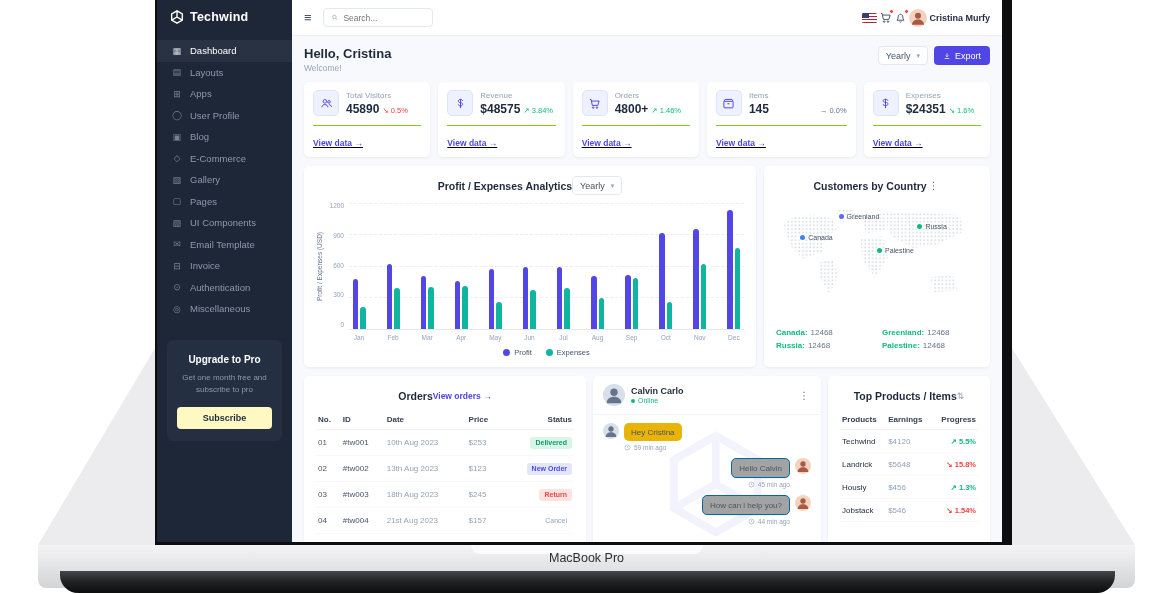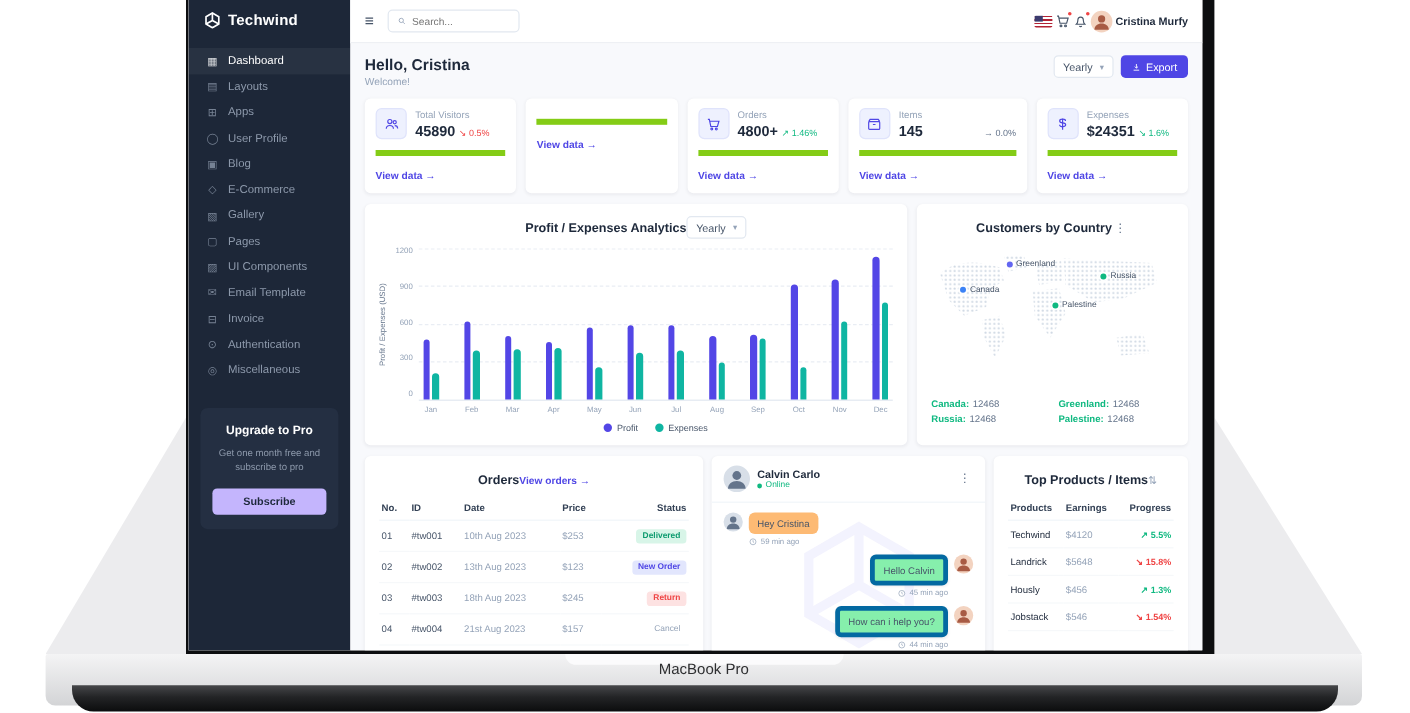--- a/index.html
+++ b/index.html
@@ -27,21 +27,21 @@
   .logo-mark { width:14px; height:14px; display:inline-flex; }
   .logo-mark svg { width:100%; height:100%; }
   .logo-text { color:#fff; font-weight:bold; font-size:12.5px; letter-spacing:.2px; }
   .nav { margin-top:8px; }
   .nav-item { display:flex; align-items:center; gap:8px; padding:0 15px; height:21.5px; font-size:9.5px; cursor:pointer; }
   .nav-item .glyph { font-size:9px; width:10px; text-align:center; opacity:.8; }
   .nav-item.active { color:#ffffff; background:rgba(255,255,255,.05); }
   .upgrade-card { margin:20px 10px 0; background:#26324a; background:#242f42; border-radius:6px; padding:14px 10px 12px; text-align:center; }
   .upgrade-title { color:#fff; font-size:10px; font-weight:bold; margin-bottom:7px; }
   .upgrade-desc { font-size:8px; line-height:1.55; color:#8d99ab; margin-bottom:11px; }
-  .subscribe-btn { background:#c4b5fd; color:#1e293b; font-size:9px; font-weight:bold; border:none; border-radius:4px;
+  .subscribe-btn { background:#fef9c3; color:#1e293b; font-size:9px; font-weight:bold; border:none; border-radius:4px;
     padding:6px 0; width:100%; cursor:pointer; font-family:inherit; }
 
   
   .main { flex:1; background:#f8f9fc; display:flex; flex-direction:column; min-width:0; }
   .topbar { height:36px; min-height:36px; background:#fff; display:flex; align-items:center; padding:0 12px; gap:11px;
     border-bottom:1px solid #eef0f4; }
   .hamburger { font-size:13px; color:#475569; cursor:pointer; line-height:1; }
   .searchbox { display:flex; align-items:center; gap:5px; border:1px solid #e2e8f0; border-radius:4px; height:19px;
     padding:0 7px; width:110px; background:#fff; }
   .searchbox svg { width:9px; height:9px; }
@@ -79,21 +79,21 @@
   .stats-row { display:flex; gap:8px; margin-bottom:9px; }
   .stat-card { flex:1; padding:8px 9px 0; }
   .stat-top { display:flex; gap:7px; align-items:center; }
   .stat-icon { width:26px; height:26px; min-width:26px; border:1px solid #dfe3fb; background:#eef1fe; color:#4f46e5;
     border-radius:5px; display:flex; align-items:center; justify-content:center; }
   .stat-icon svg { width:13px; height:13px; }
   .stat-label { font-size:8px; color:#94a3b8; }
   .stat-value { font-size:12px; font-weight:bold; color:#1e293b; margin-top:2px; display:flex; align-items:baseline; gap:3px; }
   .stat-change { font-size:7.5px; font-weight:normal; white-space:nowrap; }
   .positive { color:#10b981; } .negative { color:#ef4444; } .neutral { color:#64748b;margin-left:48px; }
-  .stat-footer { border-top:5px solid #84cc16; margin-top:9px; padding:6px 0 7px; }
+  .stat-footer { border-top:1px solid #84cc16; margin-top:9px; padding:6px 0 7px;text-decoration:underline; }
   .view-link { font-size:8.5px; color:#4f46e5; font-weight:bold; cursor:pointer; }
 
   
   .charts-row { display:flex; gap:8px; margin-bottom:9px; }
   .chart-card { width:452px; min-width:452px; padding:10px 12px; }
   .card-head { display:flex; align-items:center; justify-content:center; height:19px; }
   .card-title { font-size:10.5px; font-weight:bold; color:#1e293b; }
   .chart-wrap { display:flex; gap:5px; margin-top:9px; }
   .ylabel { writing-mode:vertical-rl; transform:rotate(180deg); font-size:6.5px; color:#64748b; height:126px;
     display:flex; align-items:center; justify-content:center; }
@@ -143,22 +143,22 @@
   .chat-avatar { width:22px; height:22px; }
   .chat-name { font-size:9px; font-weight:bold; color:#1e293b; }
   .chat-status { font-size:7px; color:#10b981; display:flex; gap:3px; align-items:center; margin-top:1px; }
   .status-dot { width:4px; height:4px; border-radius:50%; background:#10b981; }
   .chat-head .kebab { margin-left:auto; }
   .chat-body { flex:1; padding:8px 10px 4px; position:relative; }
   .watermark { position:absolute; left:50%; top:50%; transform:translate(-42%,-50%); opacity:.07; pointer-events:none; }
   .msg-row { display:flex; gap:5px; margin-bottom:3px; position:relative; z-index:1; }
   .msg-row.right { justify-content:flex-end; }
   .msg-avatar { width:16px; height:16px; }
-  .bubble { font-size:8px; color:#475569; background:#fdba74; border-radius:5px; padding:4.5px 7px; max-width:68%; }
-  .msg-row.right .bubble { background:#86efac; border:4px solid #0369a1; box-shadow:0 1px 2px rgba(15,23,42,.06); }
+  .bubble { font-size:8px; color:#475569; background:#eab308; border-radius:5px; padding:4.5px 7px; max-width:68%; }
+  .msg-row.right .bubble { background:#a3a3a3; border:1px solid #0369a1; box-shadow:0 1px 2px rgba(15,23,42,.06); }
   .msg-time { font-size:6.5px; color:#94a3b8; margin:0 0 7px 21px; display:flex; gap:3px; align-items:center; position:relative; z-index:1; }
   .msg-time.right { justify-content:flex-end; margin:0 21px 7px 0; }
   .msg-time svg { width:7px; height:7px; }
 
   
   .products-card { flex:1; padding:10px 12px 0; }
   .sort-icon { font-size:9px; color:#94a3b8; cursor:pointer; }
   .prod-name { color:#1e293b; }
   .progress-cell { font-size:7.5px; font-weight:bold; white-space:nowrap; }
 </style>
@@ -320,20 +320,35 @@
               <div class="stat-value">
                     <span>45890</span>
                 <span class="stat-change negative"><span>↘</span> <span>0.5%</span></span>
                   </div>
             </div>
           </div>
           <div class="stat-footer"><span class="view-link">View data →</span></div>
         </div>
 
         <div class="card stat-card">
+          <div class="stat-top">
+            <span class="stat-icon">
+              <svg viewBox="0 0 24 24" fill="none" stroke="currentColor" stroke-width="1.8">
+                    <path d="M12 3.5v17"></path>
+                    <path d="M16 7.5c0-1.7-1.8-3-4-3s-4 1.3-4 3 1.6 2.8 4 3 4 1.3 4 3-1.8 3-4 3-4-1.3-4-3"></path>
+                  </svg>
+            </span>
+            <div>
+              <div class="stat-label">Revenue</div>
+              <div class="stat-value">
+                    <span>$48575</span>
+                <span class="stat-change positive"><span>↗</span> <span>3.84%</span></span>
+                  </div>
+            </div>
+          </div>
           <div class="stat-footer"><span class="view-link">View data →</span></div>
         </div>
 
         <div class="card stat-card">
           <div class="stat-top">
             <span class="stat-icon">
               <svg viewBox="0 0 24 24" fill="none" stroke="currentColor" stroke-width="1.8">
                     <path d="M3.5 4.5h2.2l2.3 11h10.2l2.3-8H7"></path>
                     <circle cx="9.5" cy="19.5" r="1.4"></circle>
                     <circle cx="16.5" cy="19.5" r="1.4"></circle>

